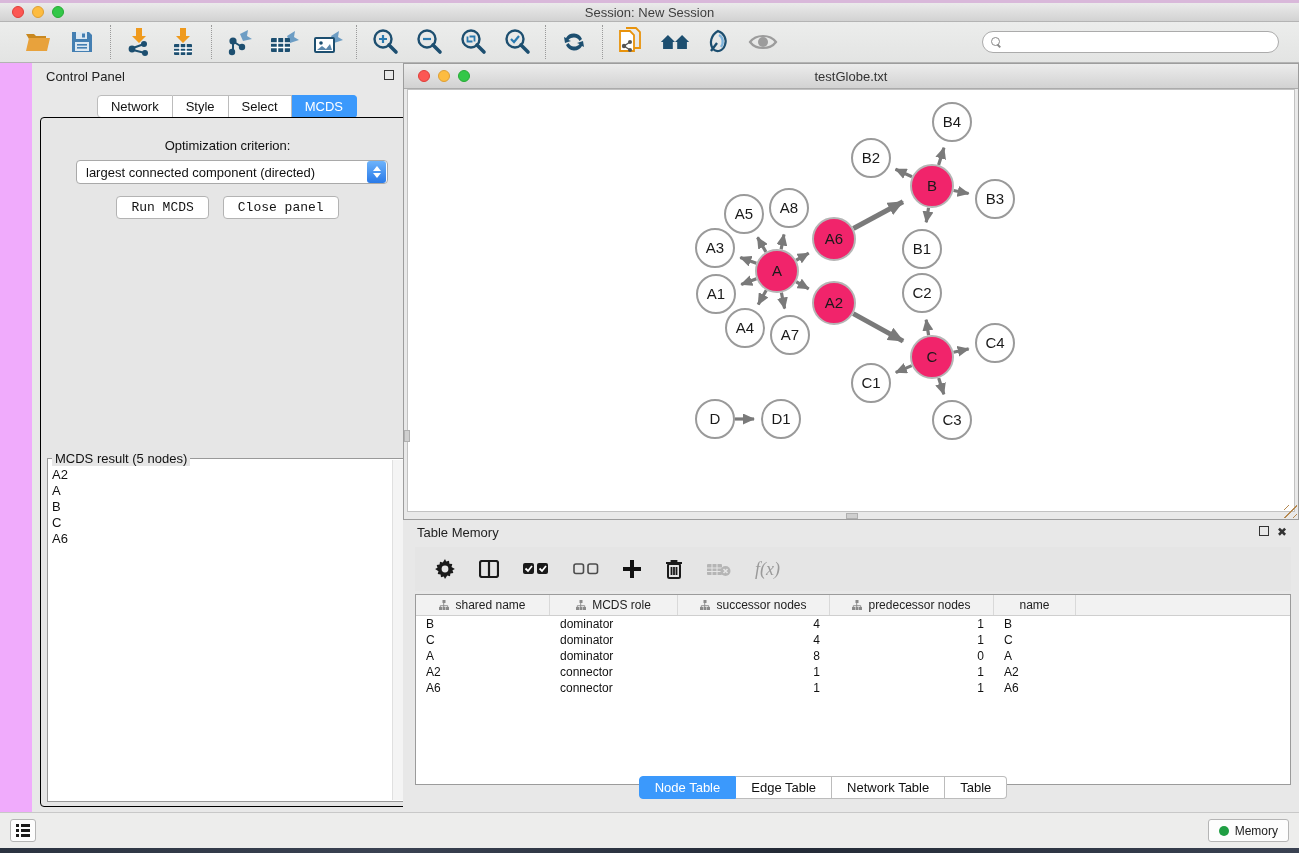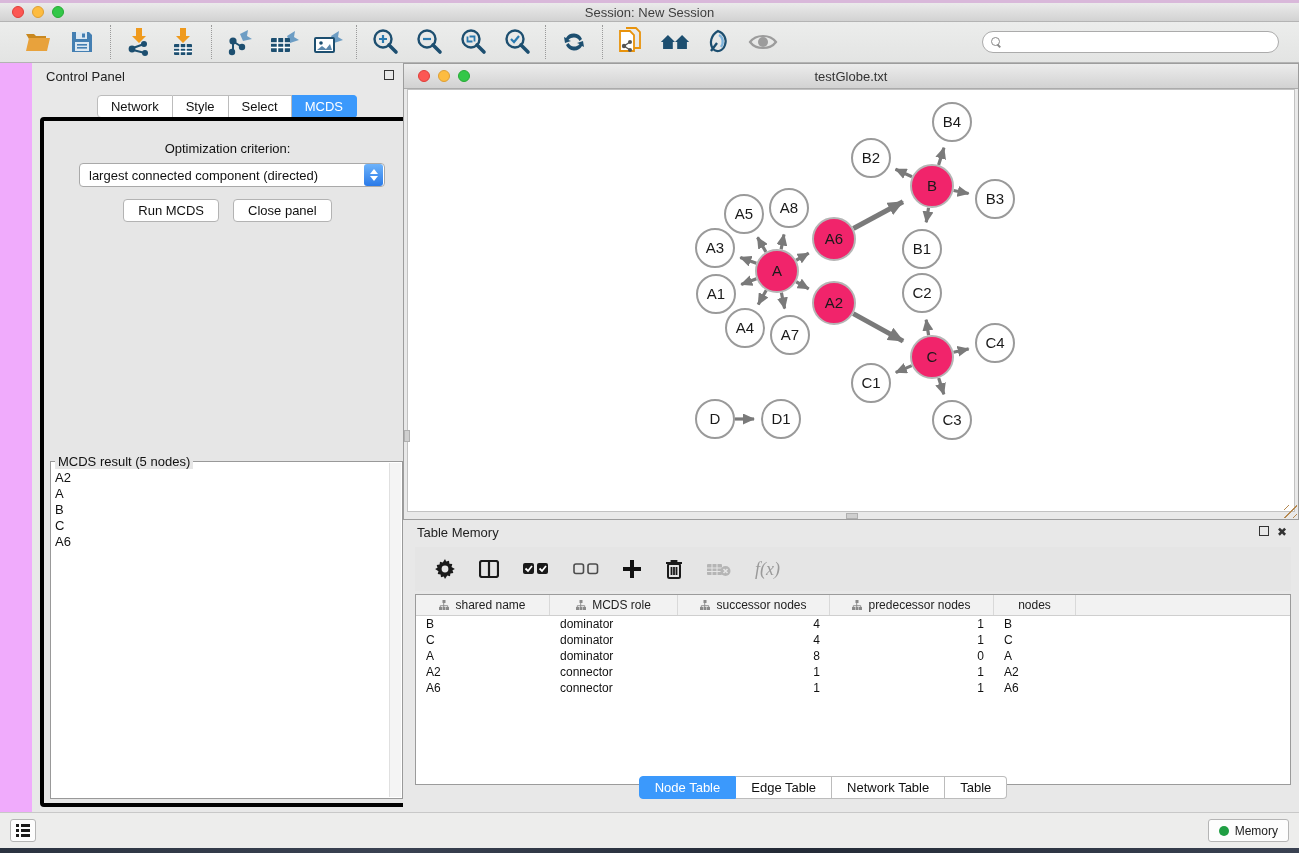--- a/index.html
+++ b/index.html
@@ -38,33 +38,33 @@
   .cp-header { position:absolute; top:6px; left:14px; font-size:13px; color:#222; }
   .panel-wbtns { position:absolute; top:7px; right:10px; display:flex; gap:8px; }
   .wbtn { font-size:12px; color:#333; line-height:12px; cursor:pointer; }
   .wbtn.sq { width:10px; height:10px; border:1.5px solid #333; }
   .ctrl-tabs { position:absolute; top:32px; left:0; right:0; display:flex; justify-content:center; }
   .seg-tab { font-size:13px; padding:3px 13px; background:#fff; border:1px solid #bcbcbc; border-left:none; color:#111; cursor:pointer; }
   .seg-tab:first-child { border-left:1px solid #bcbcbc; border-radius:4px 0 0 4px; }
   .seg-tab:last-child { border-radius:0 4px 4px 0; }
   .seg-tab.active { background:#3b99fc; border-color:#3b99fc; color:#fff; }
   .cp-box { position:absolute; left:8px; right:7px; top:54px; bottom:5px; background:#e6e6e6;
-    border:4px solid #000000; border-radius:4px; }
+    border:1px solid #000000; border-radius:4px; }
   .opt-label { position:absolute; top:20px; left:0; right:0; text-align:center; font-size:13px; color:#111; }
   .dropdown { position:absolute; top:42px; left:35px; right:26px; height:24px; background:#fff;
     border:1px solid #a9a9a9; border-radius:4px; display:flex; align-items:center; cursor:pointer; }
   .dropdown .dd-text { flex:1; font-size:13px; color:#111; padding-left:9px; white-space:nowrap; overflow:hidden; }
   .dd-stepper { width:19px; height:22px; border-radius:3px; background:linear-gradient(#6db3fb,#2a7ae8);
     margin-right:1px; display:flex; flex-direction:column; align-items:center; justify-content:center; gap:2px; }
   .dd-stepper i { width:0; height:0; border-left:4px solid transparent; border-right:4px solid transparent; }
   .dd-stepper i.up { border-bottom:5px solid #fff; }
   .dd-stepper i.down { border-top:5px solid #fff; }
   .cp-buttons { position:absolute; top:78px; left:0; right:0; display:flex; justify-content:center; gap:14px; }
   .push-btn { font-size:13px; color:#111; background:#fff; border:1px solid #b3b3b3; border-radius:4px;
-    padding:3px 14px; cursor:pointer; font-family:Liberation Sans, sans-serif; }
+    padding:3px 14px; cursor:pointer; font-family:Liberation Mono, monospace; }
   .mcds-fieldset { position:absolute; left:6px; right:8px; top:340px; bottom:4px;
     border:1px solid #999; background:#fff; }
   .mcds-legend { position:absolute; top:-8px; left:4px; background:#e6e6e6; padding:0 3px; font-size:13px; color:#111; }
   .mcds-list { position:absolute; inset:8px 13px 2px 2px; overflow:hidden; }
   .mcds-item { font-size:13px; color:#111; line-height:16px; padding-left:2px; cursor:default; }
   .mcds-scroll { position:absolute; top:1px; bottom:1px; right:1px; width:12px; background:#f4f4f4; border-left:1px solid #e0e0e0; }
 
   
   .v-splitter { position:absolute; left:390px; top:63px; width:13px; height:749px; cursor:col-resize; }
 
@@ -548,21 +548,21 @@
                 <rect x="3.5" y="0" width="3" height="3"></rect>
                 <rect x="0" y="7" width="3" height="3"></rect>
                 <rect x="3.5" y="7" width="3" height="3"></rect>
                 <rect x="7" y="7" width="3" height="3"></rect>
                 <path d="M4.7 3 v2 M1.3 7 v-1.3 h7.4 V7 M4.7 5 v2" stroke="#8a8a8a" stroke-width="0.9" fill="none"></path>
               </g>
             </svg>
             <span>predecessor nodes</span>
           </div>
           <div class="th">
-            <span>nodes</span>
+            <span>name</span>
           </div>
         </div>
       <div id="tbl-body">
           <div class="tr">
             <div class="td">B</div>
             <div class="td">dominator</div>
             <div class="td">4</div>
             <div class="td">1</div>
             <div class="td">B</div>
           </div>

